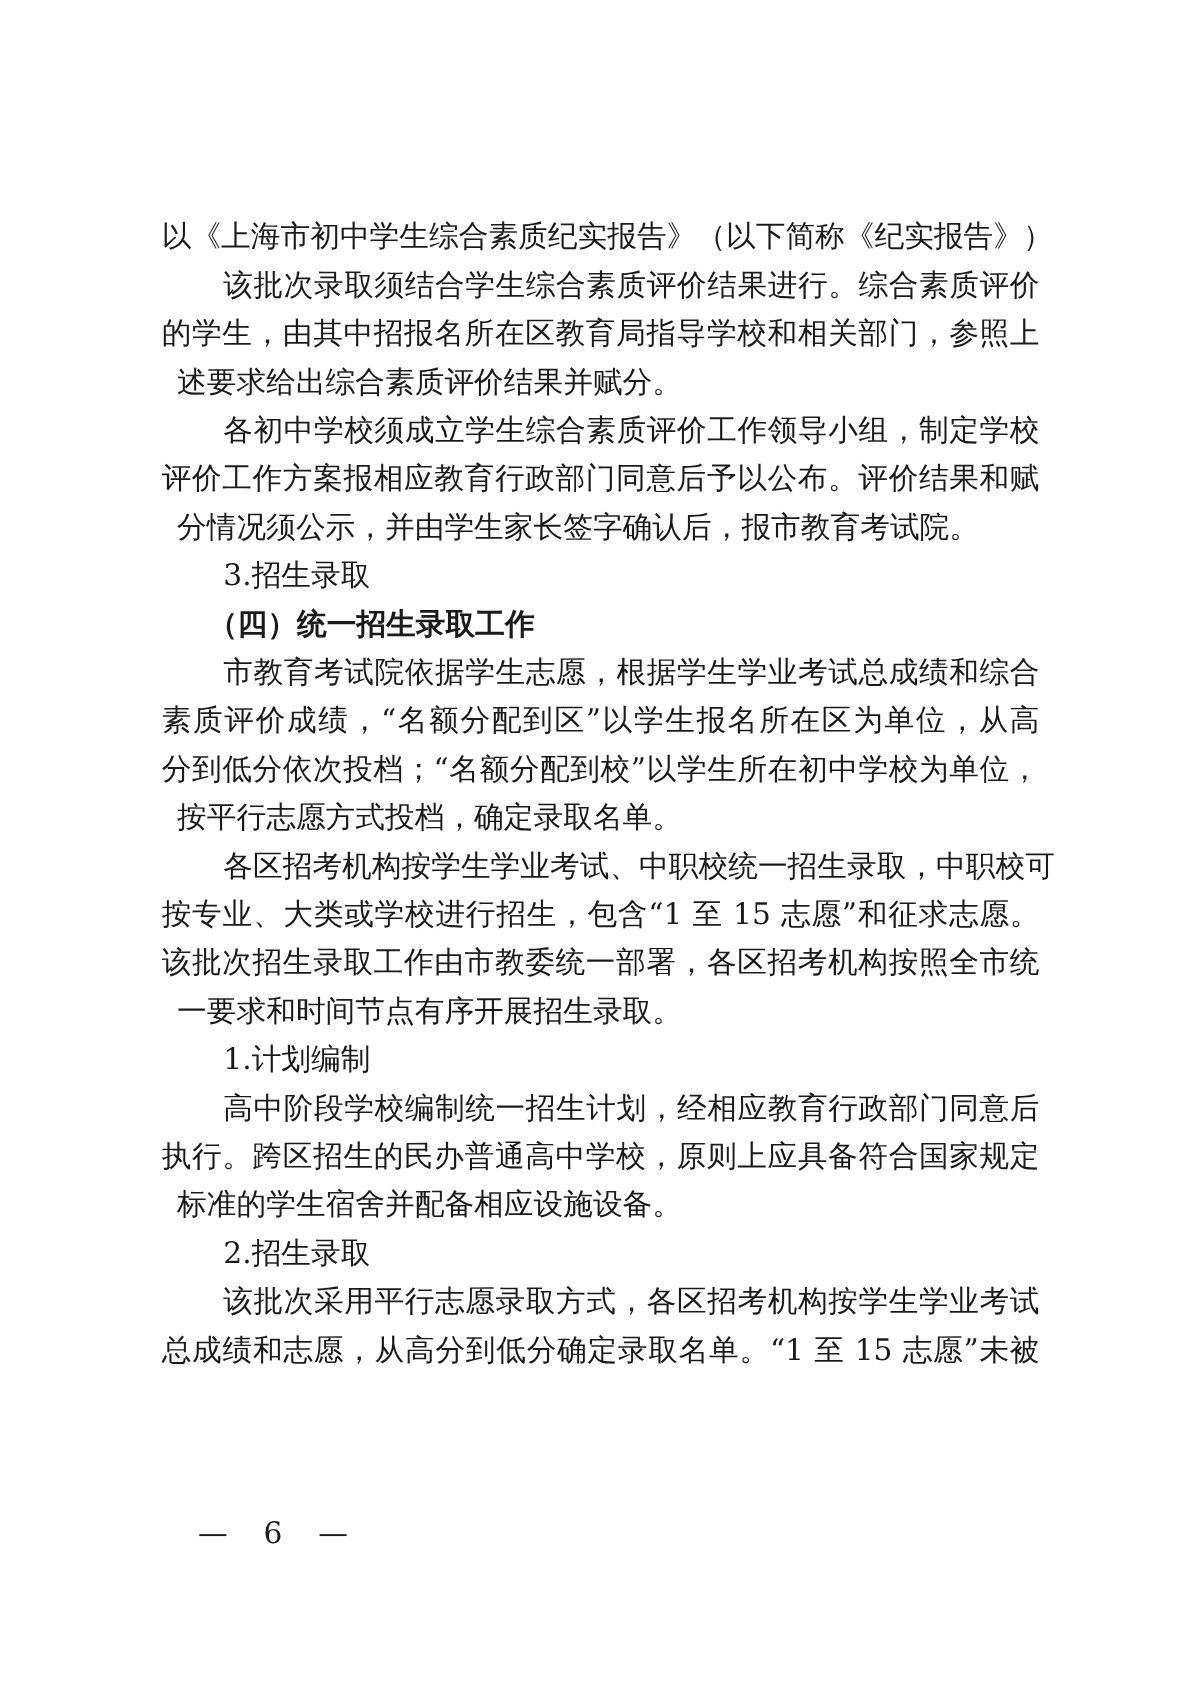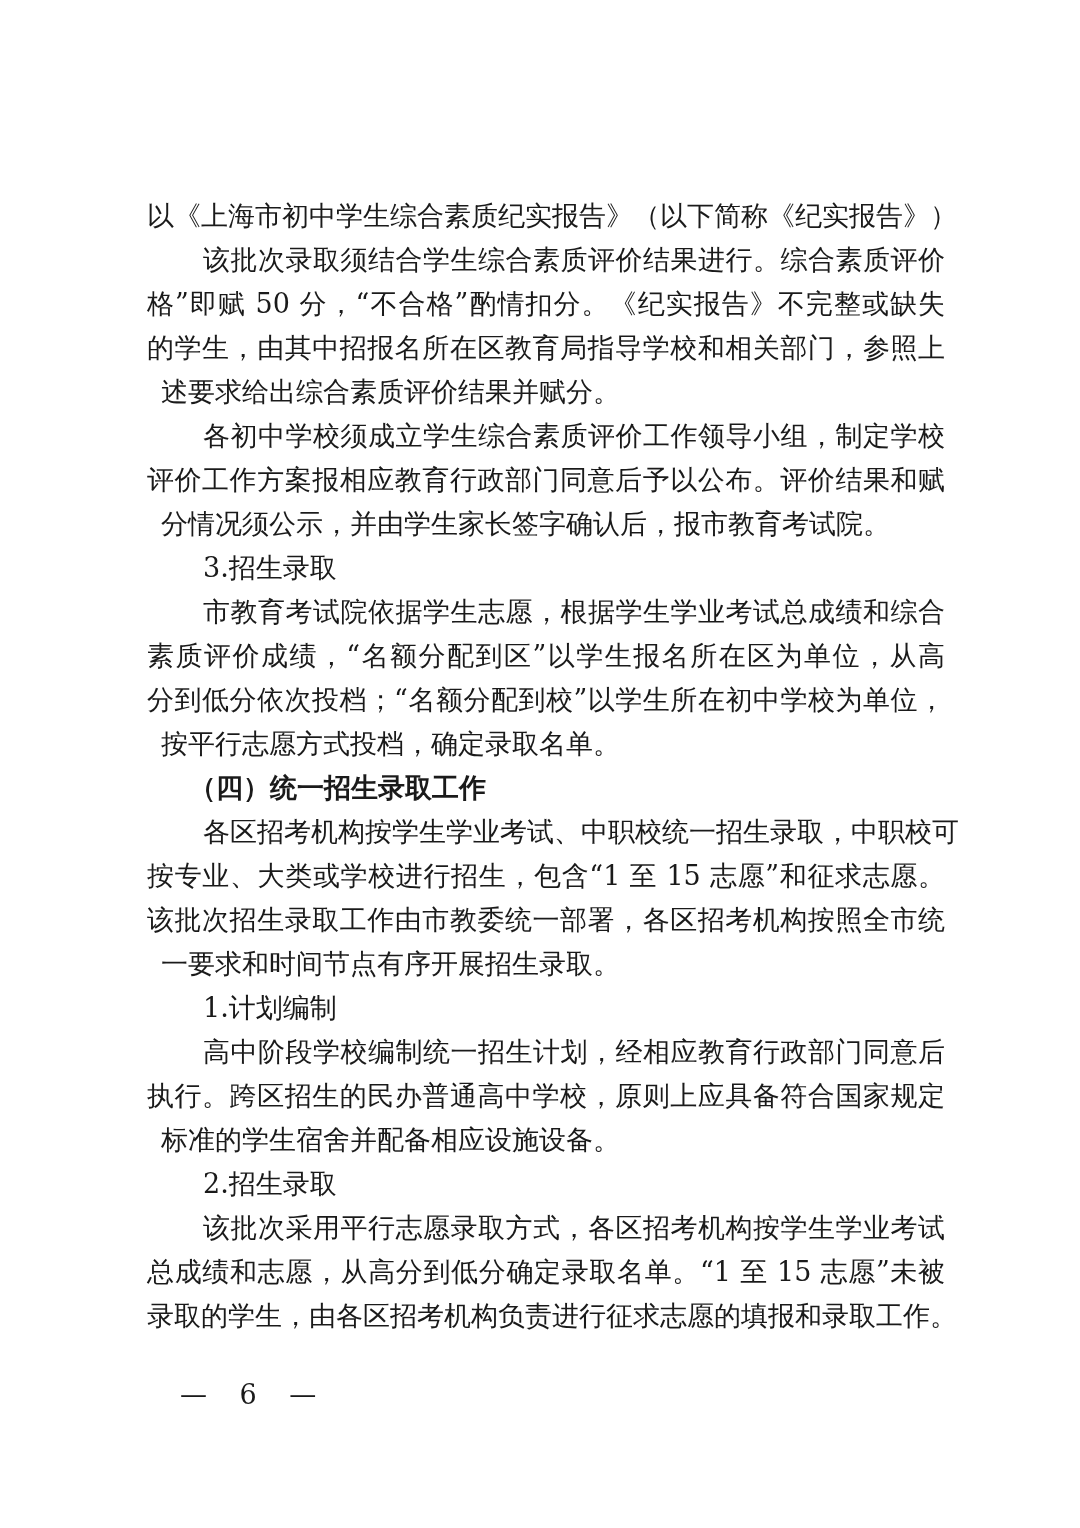--- a/index.html
+++ b/index.html
@@ -58,44 +58,43 @@
     }
   </style>
 </head>
 <body>
 
 <div class="page">
 
   <div>
     <span class="line">以《上海市初中学生综合素质纪实报告》（以下简称《纪实报告》）</span>
     <span class="line indent">该批次录取须结合学生综合素质评价结果进行。综合素质评价</span>
-    <span class="line">格”即赋 50 分，“不合格”酌情扣分。《纪实报告》不完整或缺失</span>
     <span class="line">的学生，由其中招报名所在区教育局指导学校和相关部门，参照上</span>
     <span class="line last">述要求给出综合素质评价结果并赋分。</span>
   </div>
 
   <div>
     <span class="line indent">各初中学校须成立学生综合素质评价工作领导小组，制定学校</span>
     <span class="line">评价工作方案报相应教育行政部门同意后予以公布。评价结果和赋</span>
     <span class="line last">分情况须公示，并由学生家长签字确认后，报市教育考试院。</span>
   </div>
 
   <div>
     <span class="line indent heading">3.招生录取</span>
   </div>
 
   <div>
+    <span class="line heading heading-paren">（四）统一招生录取工作</span>
+  </div>
+
+  <div>
     <span class="line indent">市教育考试院依据学生志愿，根据学生学业考试总成绩和综合</span>
     <span class="line">素质评价成绩，“名额分配到区”以学生报名所在区为单位，从高</span>
     <span class="line">分到低分依次投档；“名额分配到校”以学生所在初中学校为单位，</span>
     <span class="line last">按平行志愿方式投档，确定录取名单。</span>
-  </div>
-
-  <div>
-    <span class="line heading heading-paren">（四）统一招生录取工作</span>
   </div>
 
   <div>
     <span class="line indent">各区招考机构按学生学业考试、中职校统一招生录取，中职校可</span>
     <span class="line">按专业、大类或学校进行招生，包含“1 至 15 志愿”和征求志愿。</span>
     <span class="line">该批次招生录取工作由市教委统一部署，各区招考机构按照全市统</span>
     <span class="line last">一要求和时间节点有序开展招生录取。</span>
   </div>
 
   <div>
@@ -108,17 +107,16 @@
     <span class="line last">标准的学生宿舍并配备相应设施设备。</span>
   </div>
 
   <div>
     <span class="line indent heading">2.招生录取</span>
   </div>
 
   <div>
     <span class="line indent">该批次采用平行志愿录取方式，各区招考机构按学生学业考试</span>
     <span class="line">总成绩和志愿，从高分到低分确定录取名单。“1 至 15 志愿”未被</span>
-    <span class="line">录取的学生，由各区招考机构负责进行征求志愿的填报和录取工作。</span>
   </div>
 </div>
 
 <div class="page-number">— 6 —</div>
 
 </body></html>

